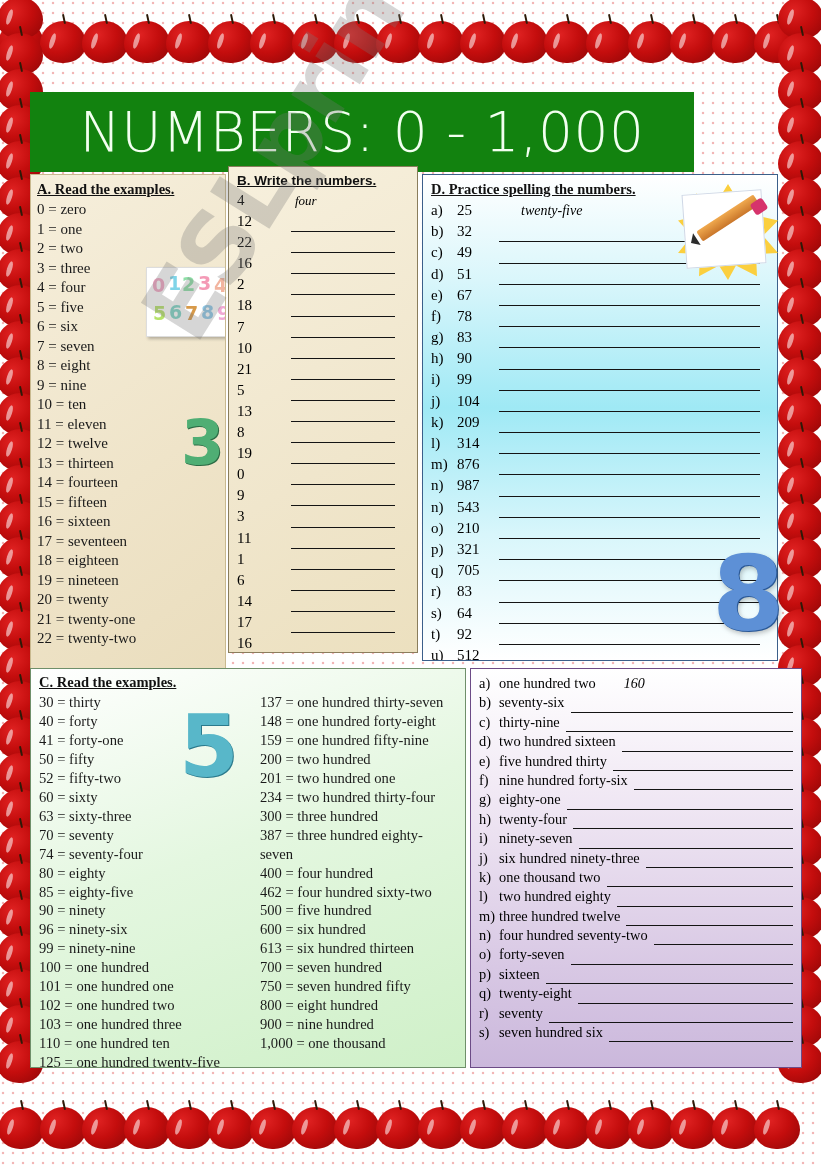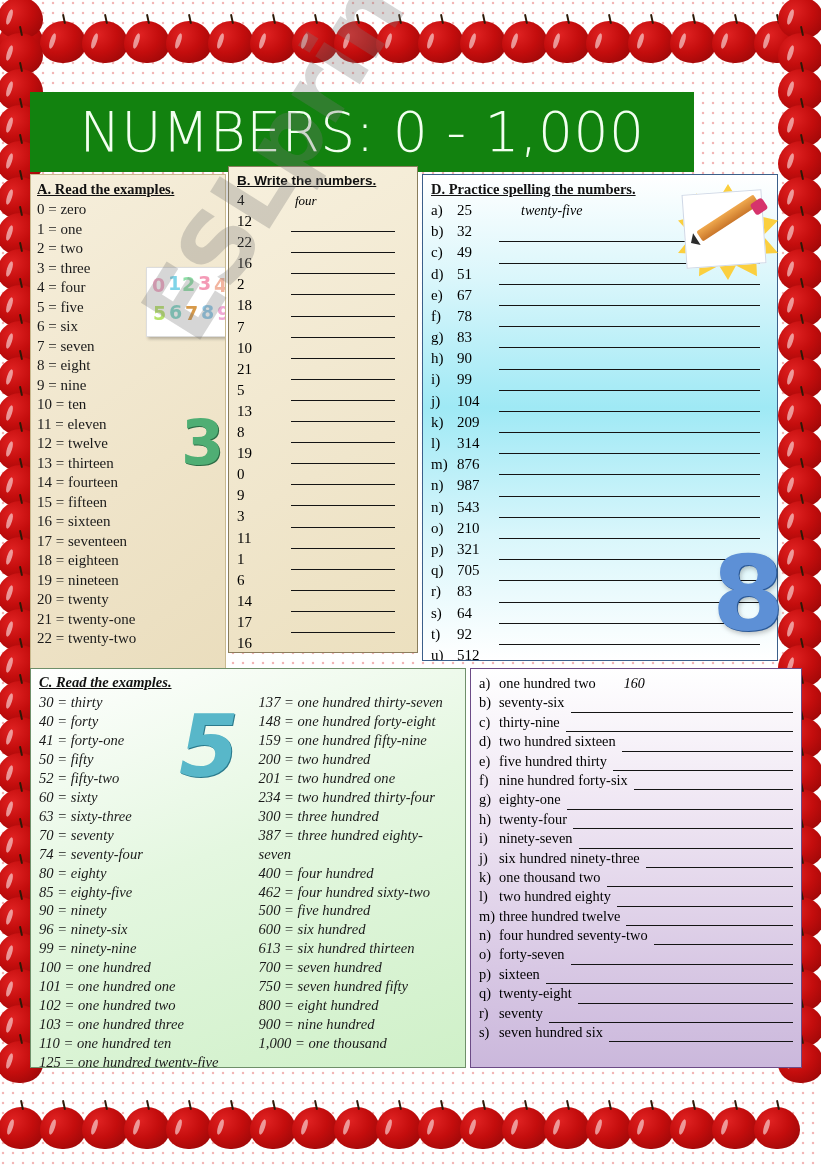--- a/index.html
+++ b/index.html
@@ -84,21 +84,21 @@
   .artD .pad{position:absolute;left:16px;top:14px;width:78px;height:72px;background:#fff;transform:rotate(-4deg);border:1px solid #cfd8e6;}
   .artD .pencil{position:absolute;left:26px;top:34px;width:68px;height:12px;background:linear-gradient(180deg,#f0a94e,#c9762a);transform:rotate(-33deg);border-radius:2px;}
   .artD .eraser{position:absolute;left:84px;top:22px;width:14px;height:13px;background:#d6336c;border-radius:3px;transform:rotate(-33deg);}
   .artD .tip{position:absolute;left:16px;top:58px;width:0;height:0;border:7px solid transparent;border-right-color:#2b2b2b;transform:rotate(-33deg);}
   .art8{position:absolute;left:712px;top:546px;width:90px;height:100px;
     font-family:"DejaVu Sans",sans-serif;font-size:104px;font-weight:bold;line-height:96px;
     color:#5d90d6;text-shadow:1px 1px 0 #2a5896, 2px 3px 5px rgba(0,0,0,.25);}
   
   #panelC{left:30px;top:668px;width:436px;height:400px;
     background:linear-gradient(160deg,#ffffff 0%,#e4f7e0 45%,#cff0c8 100%);
-    border:1px solid #6f8f6a;padding:5px 12px 0 8px;box-sizing:border-box;font-style:italic;}
+    border:1px solid #6f8f6a;padding:5px 12px 0 8px;box-sizing:border-box;}
   #panelC .cols{display:flex;}
   #panelC .col1{width:200px;}
   #panelC .col2{width:228px;margin-left:40px;}
   #panelC .row{font-size:14.6px;line-height:18.95px;}
   .artC{position:absolute;left:148px;top:35px;width:62px;height:88px;
     font-family:"DejaVu Sans",sans-serif;font-size:86px;font-weight:bold;line-height:84px;
     color:#58b7c9;text-shadow:1px 1px 0 #2b7a8c;}
   
   #panelE{left:470px;top:668px;width:332px;height:400px;
     background:linear-gradient(180deg,#ffffff 0%,#efe6f3 35%,#d8c8e4 75%,#cbb8dc 100%);

